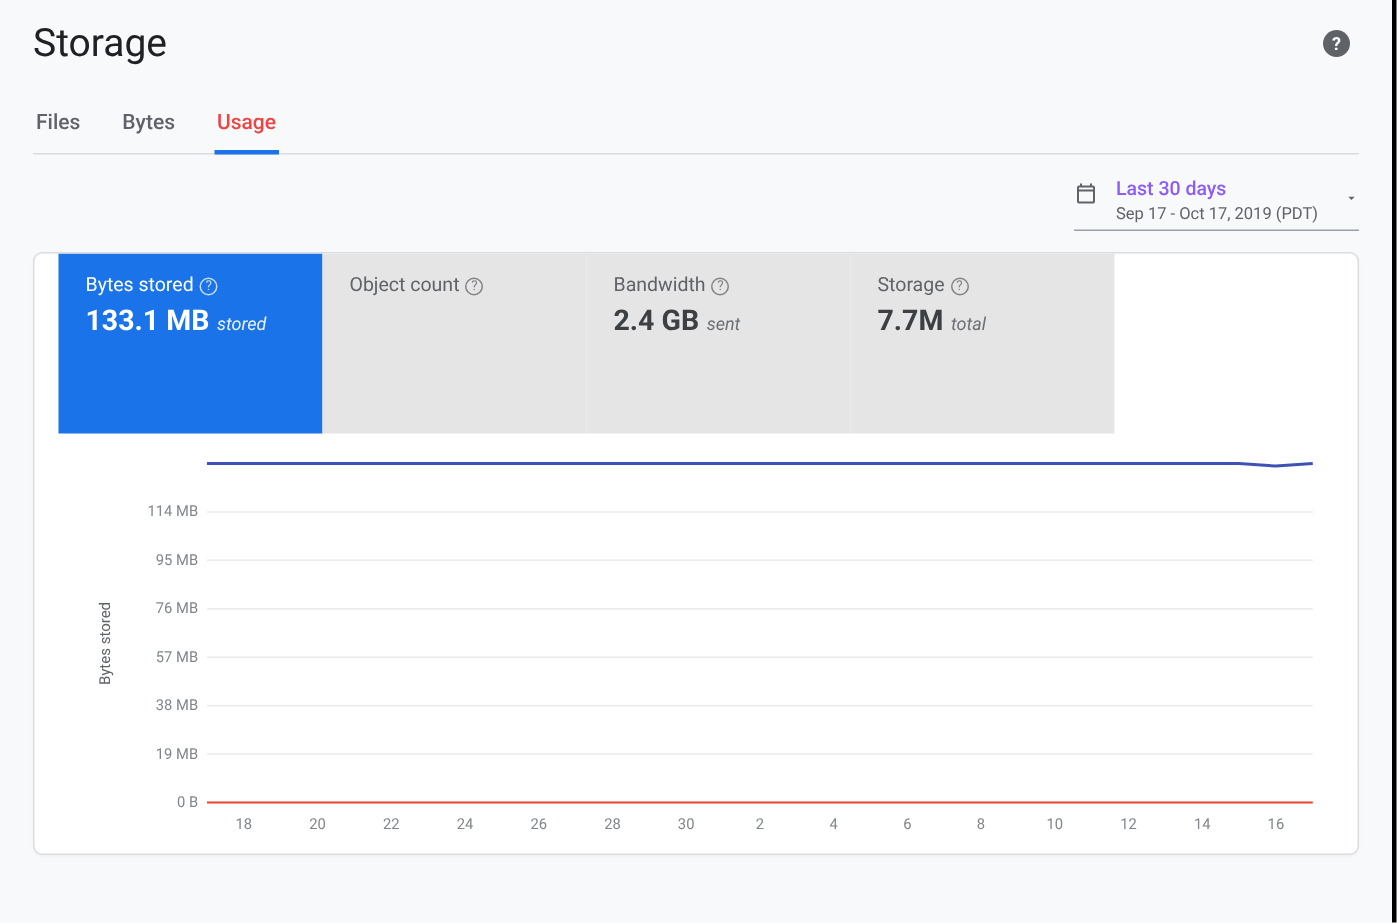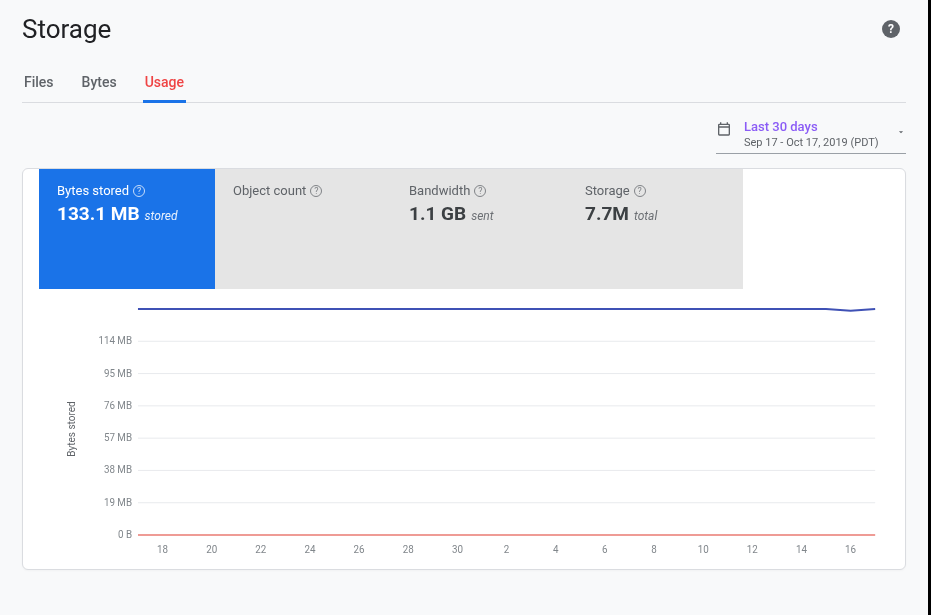--- a/index.html
+++ b/index.html
@@ -215,21 +215,21 @@
           <span class="q-icon">?</span>
         </div>
       </div>
 
       <div class="stat-card secondary">
         <div class="stat-label">
           <span>Bandwidth</span>
           <span class="q-icon">?</span>
         </div>
         <div class="stat-value-row">
-          <span class="stat-value">1.1 GB</span>
+          <span class="stat-value">2.4 GB</span>
           <span class="stat-unit">sent</span>
         </div>
       </div>
 
       <div class="stat-card secondary">
         <div class="stat-label">
           <span>Storage</span>
           <span class="q-icon">?</span>
         </div>
         <div class="stat-value-row">

